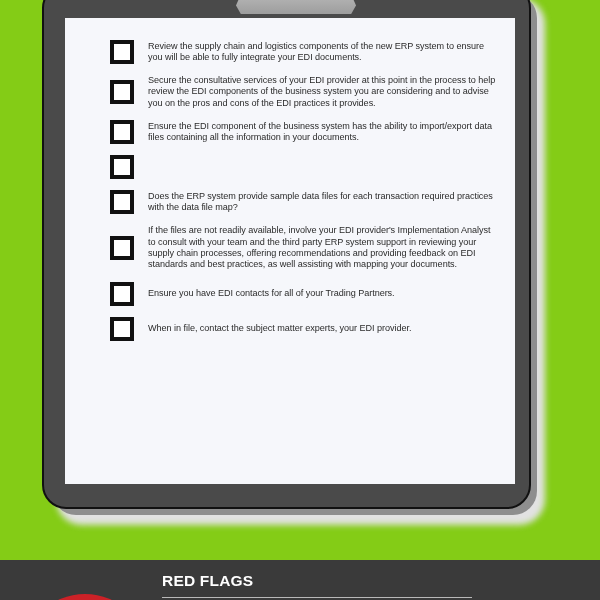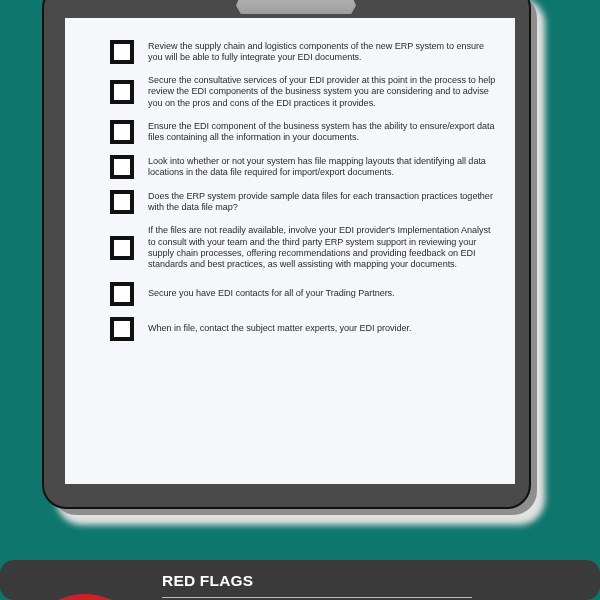--- a/index.html
+++ b/index.html
@@ -9,21 +9,21 @@
     height: 600px;
     overflow: hidden;
     background: #ffffff;
     font-family: "Liberation Sans", sans-serif;
   }
 
   #stage {
     position: relative;
     width: 600px;
     height: 600px;
-    background: #0f766e;
+    background: #84cc16;
   }
 
   
   .clipboard-wrap {
     position: absolute;
     left: 42px;
     top: -16px;
     width: 503px;
     height: 541px;
   }
@@ -120,21 +120,20 @@
 
   
   .bottom-band {
     position: absolute;
     left: 0;
     top: 560px;
     width: 600px;
     height: 40px;
     background: #3a3a3a;
     overflow: hidden;
-    border-radius: 14px;
   }
 
   .red-circle {
     position: absolute;
     left: 22px;
     top: 34px;
     width: 126px;
     height: 126px;
     border-radius: 50%;
     background: #cc2127;
@@ -181,42 +180,41 @@
             <div class="check-text">Review the supply chain and logistics components of the new ERP system to ensure you will be able to fully integrate your EDI documents.</div>
           </div>
 
           <div class="check-row">
             <div class="checkbox"></div>
             <div class="check-text">Secure the consultative services of your EDI provider at this point in the process to help review the EDI components of the business system you are considering and to advise you on the pros and cons of the EDI practices it provides.</div>
           </div>
 
           <div class="check-row">
             <div class="checkbox"></div>
-            <div class="check-text">Ensure the EDI component of the business system has the ability to ensure/export data files containing all the information in your documents.</div>
-          </div>
-
-          <div class="check-row">
-            <div class="checkbox"></div>
-            <div class="check-text">Look into whether or not your system has file mapping layouts that identifying all data locations in the data file required for import/export documents.</div>
-          </div>
-
-
-          <div class="check-row">
-            <div class="checkbox"></div>
-            <div class="check-text">Does the ERP system provide sample data files for each transaction practices together with the data file map?</div>
+            <div class="check-text">Ensure the EDI component of the business system has the ability to import/export data files containing all the information in your documents.</div>
+          </div>
+
+          <div class="check-row">
+            <div class="checkbox"></div>
+          </div>
+
+
+          <div class="check-row">
+            <div class="checkbox"></div>
+            <div class="check-text">Does the ERP system provide sample data files for each transaction required practices with the data file map?</div>
           </div>
 
           <div class="check-row">
             <div class="checkbox"></div>
             <div class="check-text">If the files are not readily available, involve your EDI provider's Implementation Analyst to consult with your team and the third party ERP system support in reviewing your supply chain processes, offering recommendations and providing feedback on EDI standards and best practices, as well assisting with mapping your documents.</div>
           </div>
 
           <div class="check-row">
             <div class="checkbox"></div>
-            <div class="check-text">Secure you have EDI contacts for all of your Trading Partners.</div>
+            <div class="check-text">Ensure you have EDI contacts for all of your Trading Partners.</div>
           </div>
 
           <div class="check-row">
             <div class="checkbox"></div>
             <div class="check-text">When in file, contact the subject matter experts, your EDI provider.</div>
           </div>
 
         </div>
       </div>
     </div>

